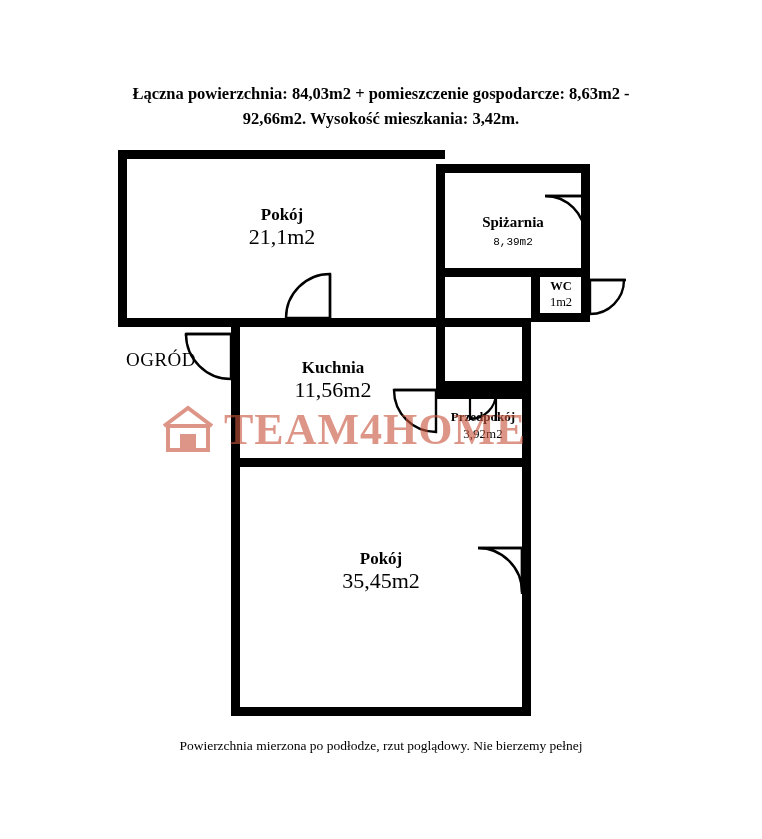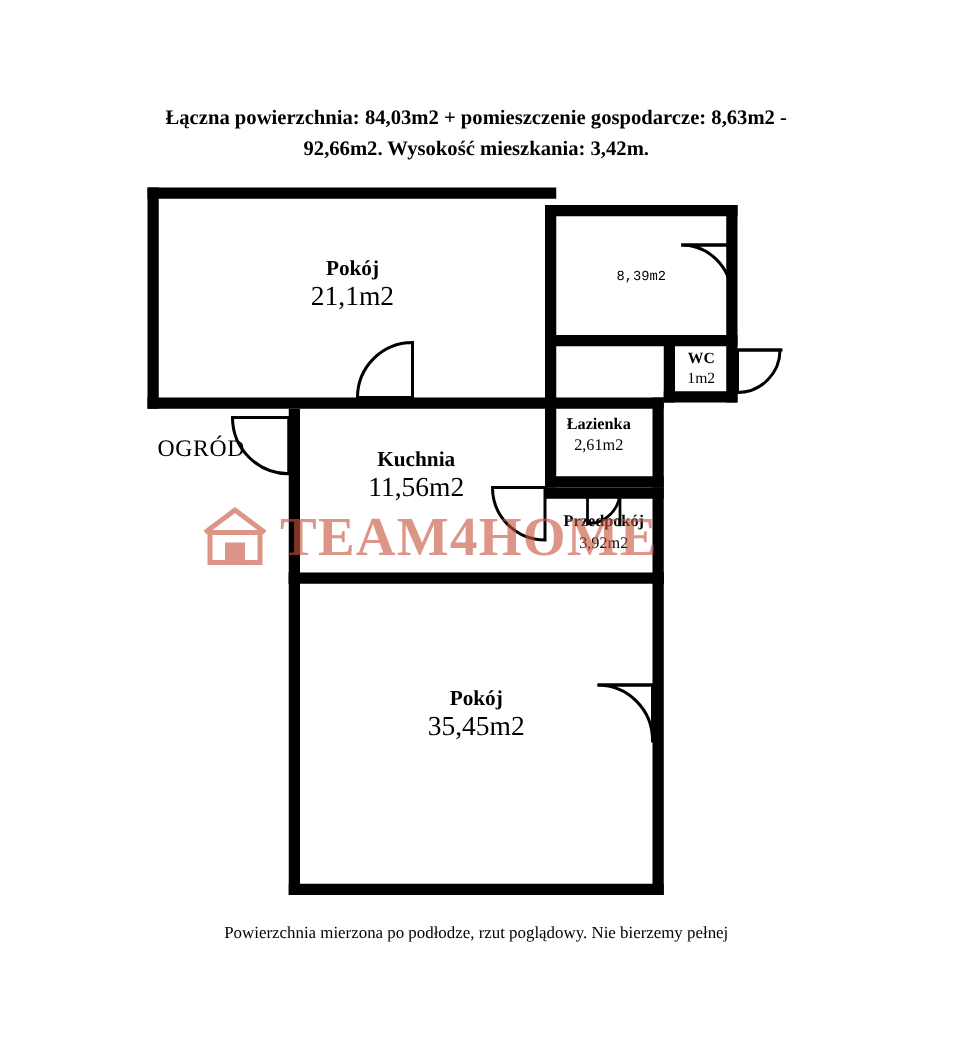--- a/index.html
+++ b/index.html
@@ -197,32 +197,29 @@
     <line x1="478" y1="536" x2="524" y2="536" stroke="#000000" stroke-width="2.4"></line>
     <line x1="522" y1="536" x2="522" y2="582" stroke="#000000" stroke-width="2.4"></line>
   </svg>
 
   <div class="room-label rl-big" style="left:187px; top:192px; width:190px;">
     <span class="name">Pokój</span>
     <span class="area">21,1m2</span>
   </div>
 
   <div class="room-label rl-mid" style="left:433px; top:200px; width:160px;">
+    <span class="name">Spiżarnia</span>
     <span class="area">8,39m2</span>
   </div>
 
   <div class="room-label rl-tiny" style="left:533px; top:266px; width:56px;">
     <span class="name">WC</span>
     <span class="area">1m2</span>
   </div>
 
-  <div class="room-label rl-small" style="left:427px; top:318px; width:104px;">
-    <span class="name">Łazienka</span>
-    <span class="area">2,61m2</span>
-  </div>
 
   <div class="room-label rl-big" style="left:238px; top:345px; width:190px;">
     <span class="name">Kuchnia</span>
     <span class="area">11,56m2</span>
   </div>
 
   <div class="room-label rl-small" style="left:434px; top:396px; width:98px;">
     <span class="name">Przedpokój</span>
     <span class="area">3,92m2</span>
   </div>

